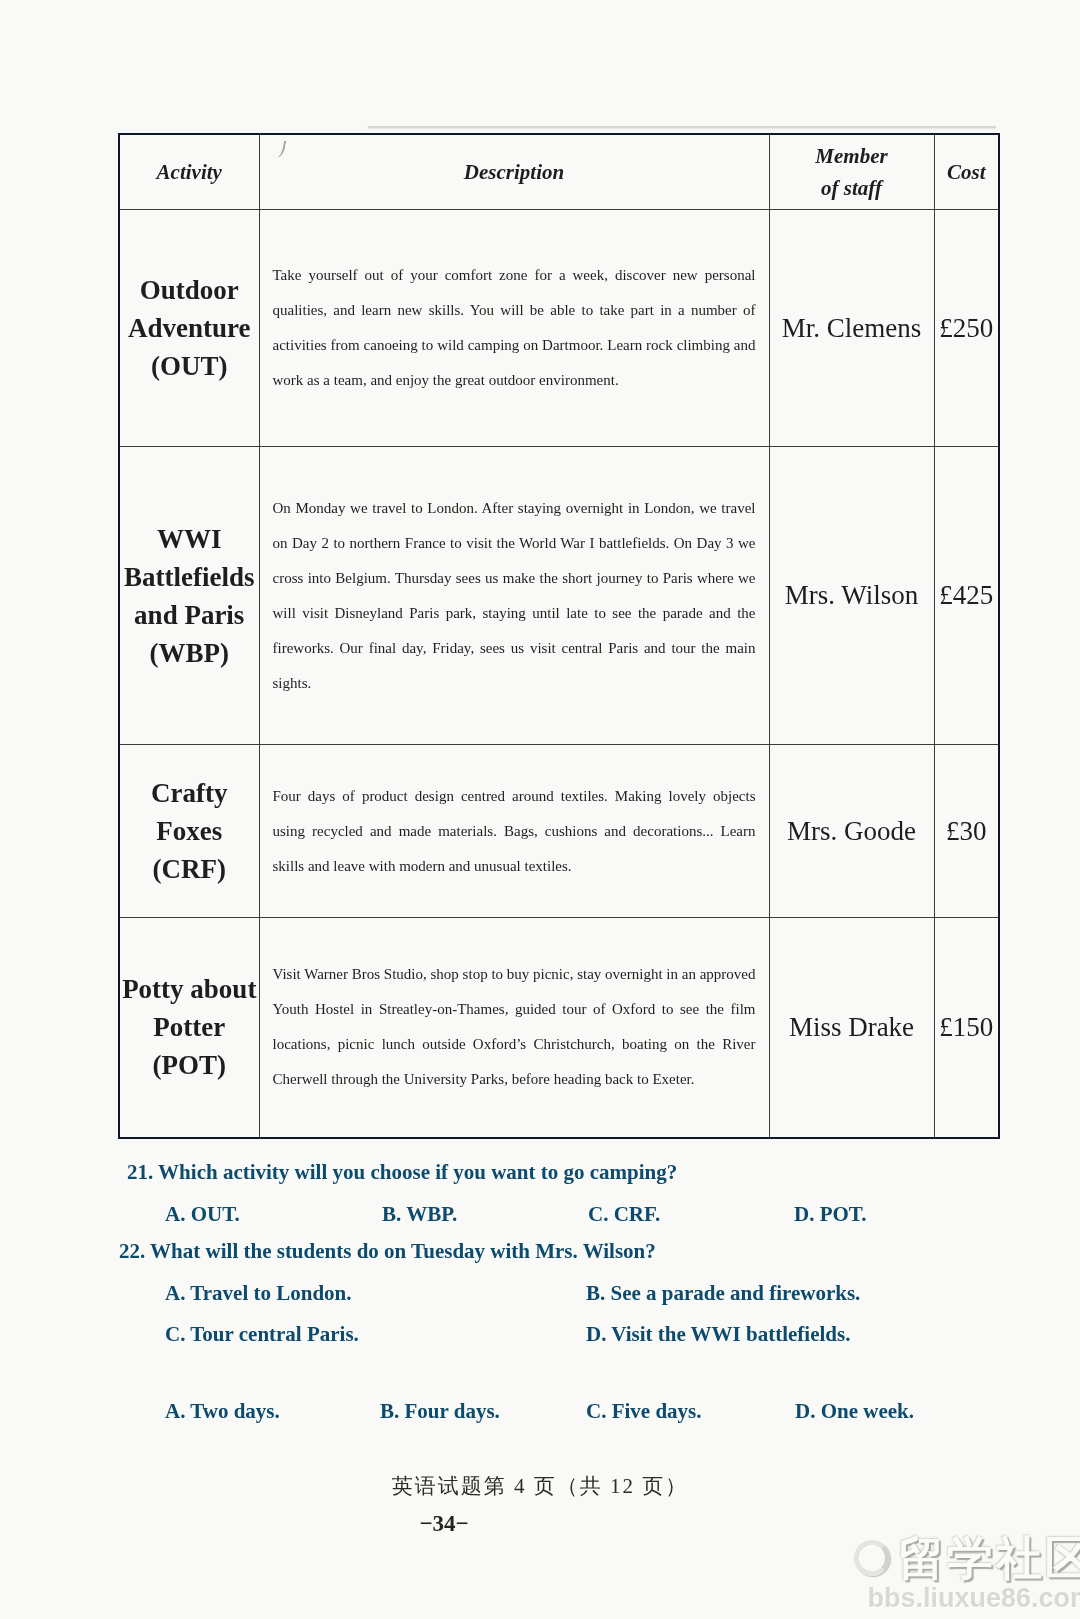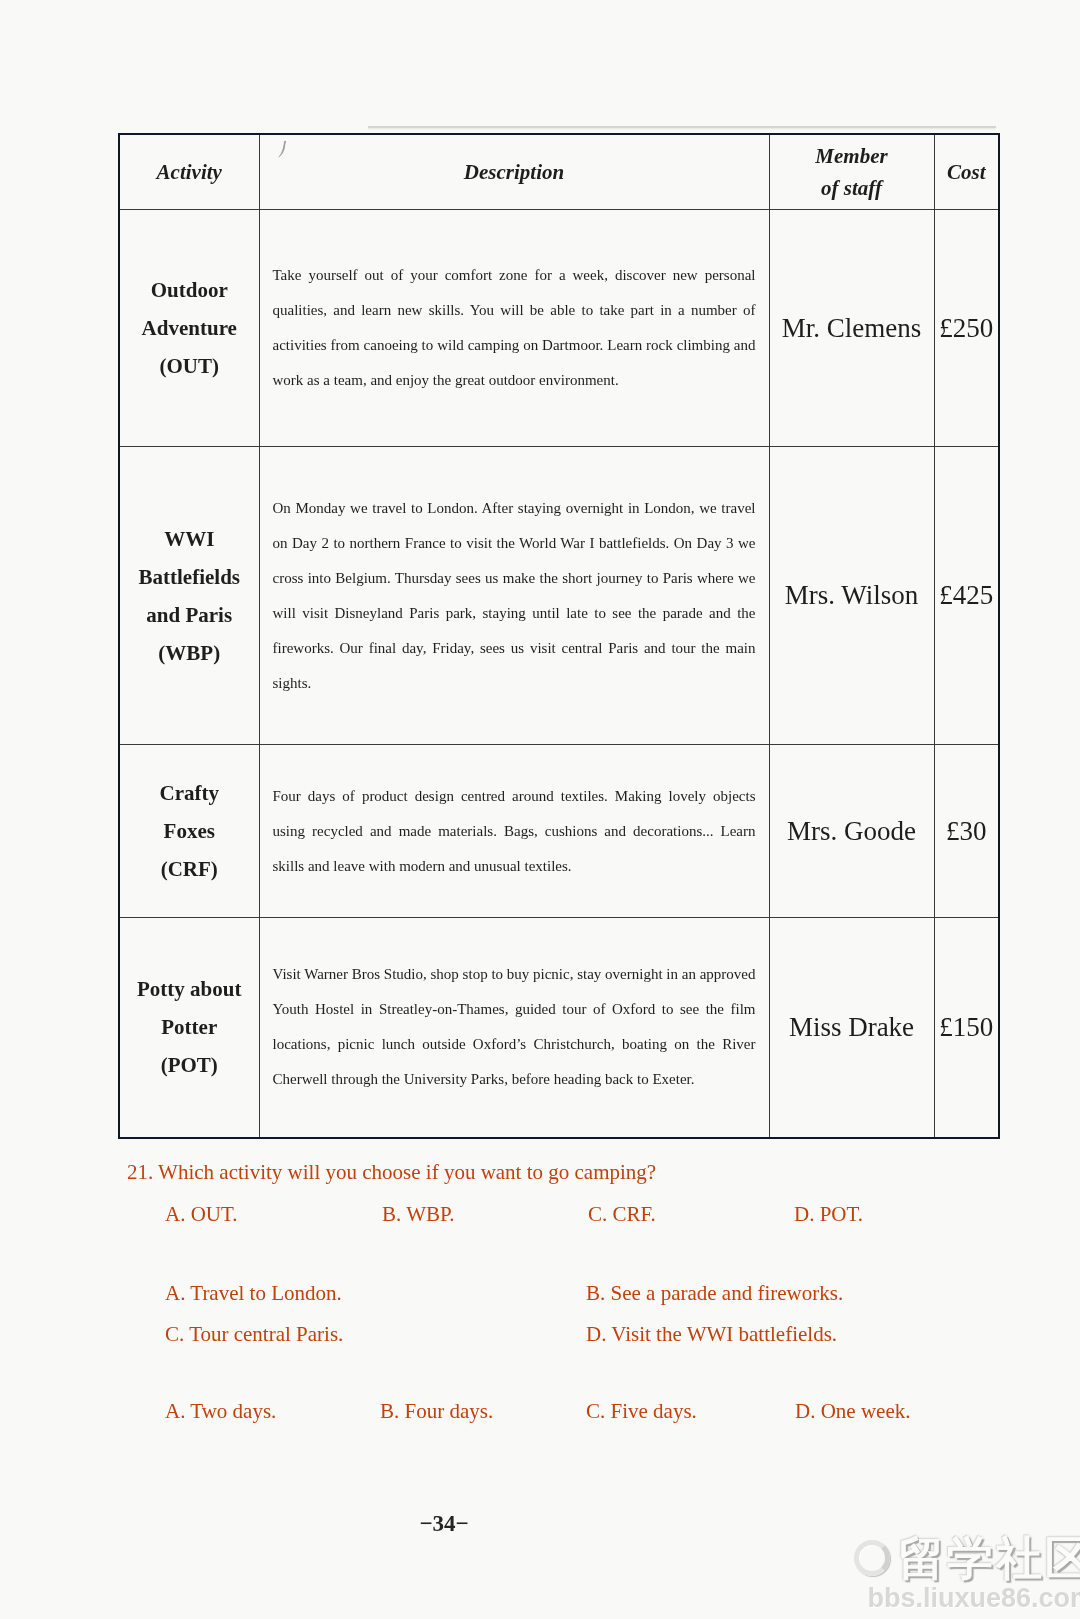--- a/index.html
+++ b/index.html
@@ -49,21 +49,21 @@
     font-weight: bold;
     font-size: 21px;
     text-align: center;
     vertical-align: middle;
     height: 72px;
     line-height: 32px;
     white-space: pre-line;
   }
   td.act {
     font-weight: bold;
-    font-size: 21px;
+    font-size: 27px;
     text-align: center;
     vertical-align: middle;
     line-height: 38px;
     white-space: pre-line;
   }
   td.desc {
     font-size: 15px;
     line-height: 35px;
     text-align: justify;
     text-justify: inter-word;
@@ -78,21 +78,22 @@
   tr.r1 { height: 237px; }
   tr.r2 { height: 298px; }
   tr.r3 { height: 173px; margin-top: 8px; }
   tr.r4 { height: 220px; }
 
   
   .t {
     position: absolute;
     font-size: 21px;
     white-space: nowrap;
-    color: #c2410c;
+    color: #0c4a6e;
+    font-weight: bold;
   }
 
   
   .footer-label {
     position: absolute; left: 0; top: 1472px; width: 1080px;
     text-align: center;
     font-size: 21px;
     letter-spacing: 2px;
     color: #2b2b29;
   }
@@ -197,30 +198,32 @@
     </tr>
   </tbody>
     </table>
 
   <span class="t" style="top:1160px;left:127px">21. Which activity will you choose if you want to go camping?</span>
   <span class="t" style="top:1202px;left:165px">A. OUT.</span>
   <span class="t" style="top:1202px;left:382px">B. WBP.</span>
   <span class="t" style="top:1202px;left:588px">C. CRF.</span>
   <span class="t" style="top:1202px;left:794px">D. POT.</span>
 
+  <span class="t" style="top:1239px;left:119px">22. What will the students do on Tuesday with Mrs. Wilson?</span>
   <span class="t" style="top:1281px;left:165px">A. Travel to London.</span>
   <span class="t" style="top:1281px;left:586px">B. See a parade and fireworks.</span>
   <span class="t" style="top:1322px;left:165px">C. Tour central Paris.</span>
   <span class="t" style="top:1322px;left:586px">D. Visit the WWI battlefields.</span>
 
   <span class="t" style="top:1399px;left:165px">A. Two days.</span>
   <span class="t" style="top:1399px;left:380px">B. Four days.</span>
   <span class="t" style="top:1399px;left:586px">C. Five days.</span>
   <span class="t" style="top:1399px;left:795px">D. One week.</span>
 
+  <div class="footer-label">英语试题第 4 页（共 12 页）</div>
   <div class="page-number">−34−</div>
 
   <div class="wm">
     <div class="wm-row">
       <span class="wm-swirl"></span><span class="wm-brand">留学社区</span>
     </div>
     <div class="wm-url">bbs.liuxue86.com</div>
   </div>
 
 </div>

